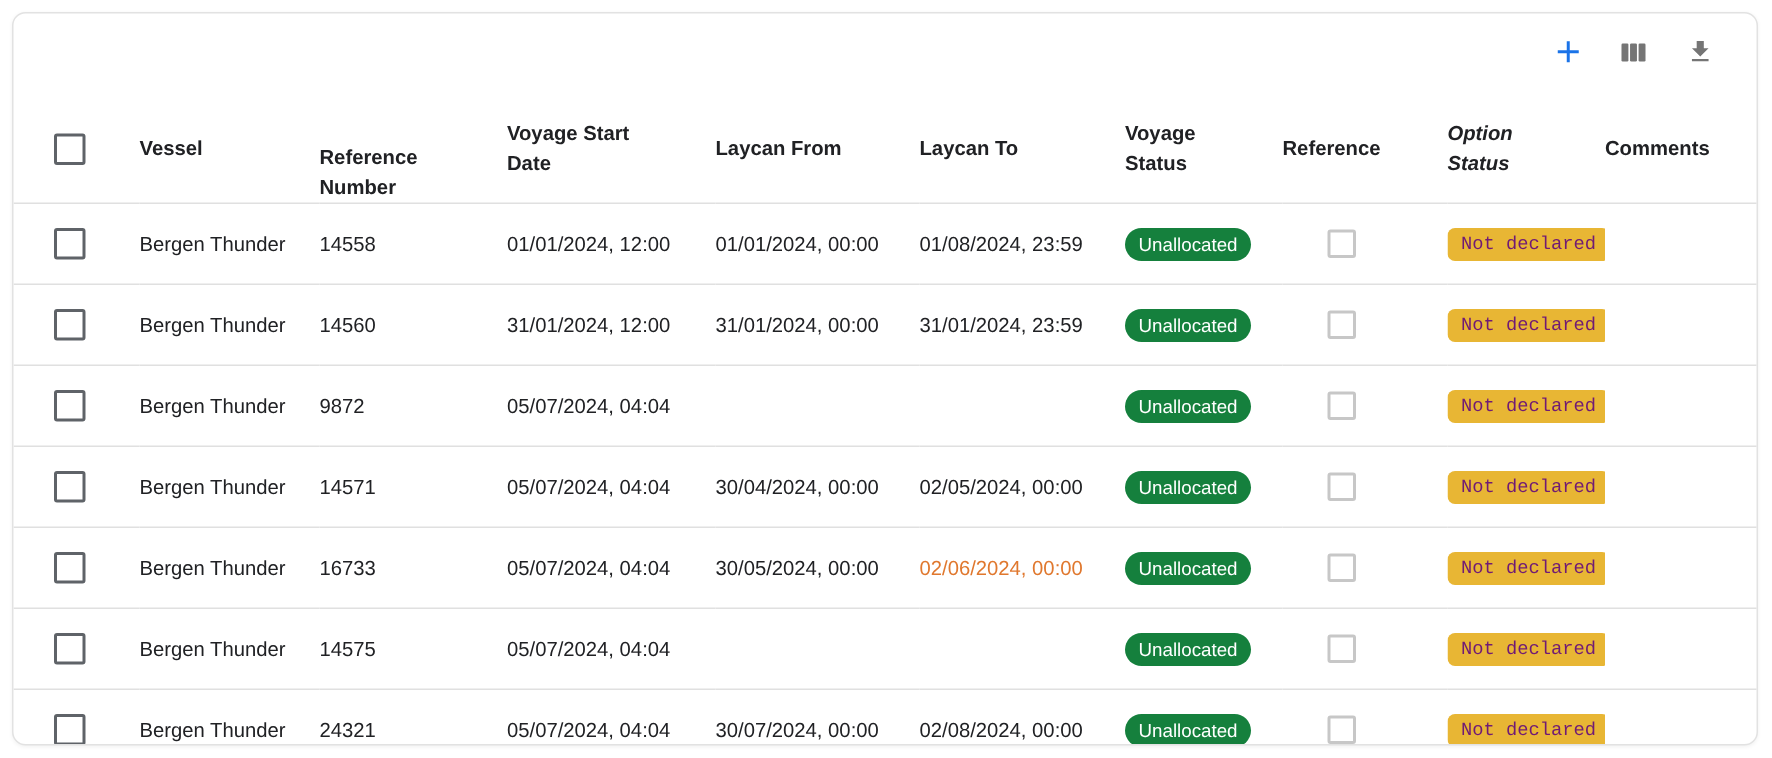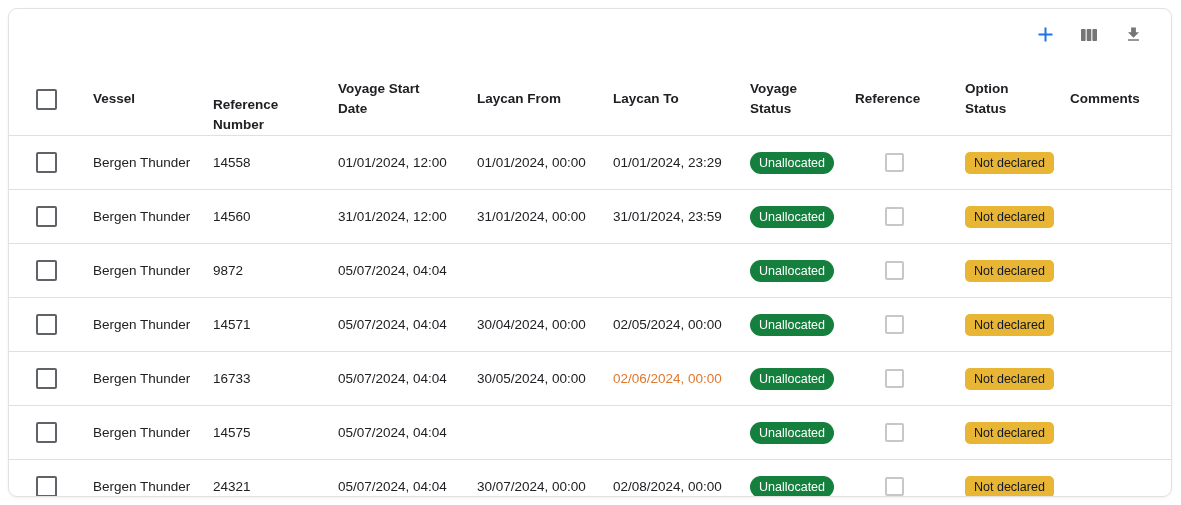--- a/index.html
+++ b/index.html
@@ -20,26 +20,26 @@
     height:53px;border-bottom:1px solid #e0e0e0;vertical-align:middle;
     font-size:13.5px;color:#202124;padding:0;white-space:nowrap;overflow:hidden;
   }
   tbody tr:last-child td{border-bottom:none;}
   .col-0{width:84px}.col-1{width:120px}.col-2{width:125px}.col-3{width:139px}.col-4{width:136px}
   .col-5{width:137px}.col-6{width:105px}.col-7{width:110px}.col-8{width:105px}.col-9{width:102px}
   .th-label{display:inline-block;line-height:20px;}
   .col-2 .th-label{max-width:80px;margin-top:32px;}
   .col-3 .th-label{max-width:95px;}
   .col-6 .th-label{max-width:62px;}
-  .col-8 .th-label{max-width:52px;}
+  .col-8 .th-label{max-width:52px;font-style:italic;}
   .checkbox{width:17px;height:17px;border:2px solid #5f6368;border-radius:2px;margin-left:27px;cursor:pointer;background:#fff;}
   .checkbox-optional{width:15px;height:15px;border:2px solid #c7c7c7;border-radius:2px;margin-left:30px;cursor:default;background:#fff;}
   .badge{display:inline-block;font-size:12.5px;line-height:16px;padding:3px 9px;white-space:nowrap;}
   .badge-green{background:#15803d;color:#ffffff;border-radius:12px;}
-  .badge-yellow{background:#e8b634;color:#0f172a;border-radius:5px;}
+  .badge-yellow{background:#e8b634;color:#701a75;border-radius:5px;font-family:Liberation Mono, monospace;}
   .warn{color:#e0782e;}
 </style>
 </head>
 <body>
 
 <div class="page">
   <div class="card">
 
     <div class="toolbar">
       <button class="icon-btn" title="">
@@ -86,21 +86,21 @@
       </thead>
       <tbody>
           <tr>
             <td class="col-0">
               <div class="checkbox"></div>
             </td>
             <td class="col-1"><span>Bergen Thunder</span></td>
             <td class="col-2"><span>14558</span></td>
             <td class="col-3"><span>01/01/2024, 12:00</span></td>
             <td class="col-4"><span>01/01/2024, 00:00</span></td>
-            <td class="col-5"><span>01/01/2024, 23:29</span></td>
+            <td class="col-5"><span>01/08/2024, 23:59</span></td>
             <td class="col-6"><span class="badge badge-green">Unallocated</span></td>
             <td class="col-7">
               <div class="checkbox-optional"></div>
             </td>
             <td class="col-8"><span class="badge badge-yellow">Not declared</span></td>
             <td class="col-9"><span></span></td>
           </tr>
           <tr>
             <td class="col-0">
               <div class="checkbox"></div>

